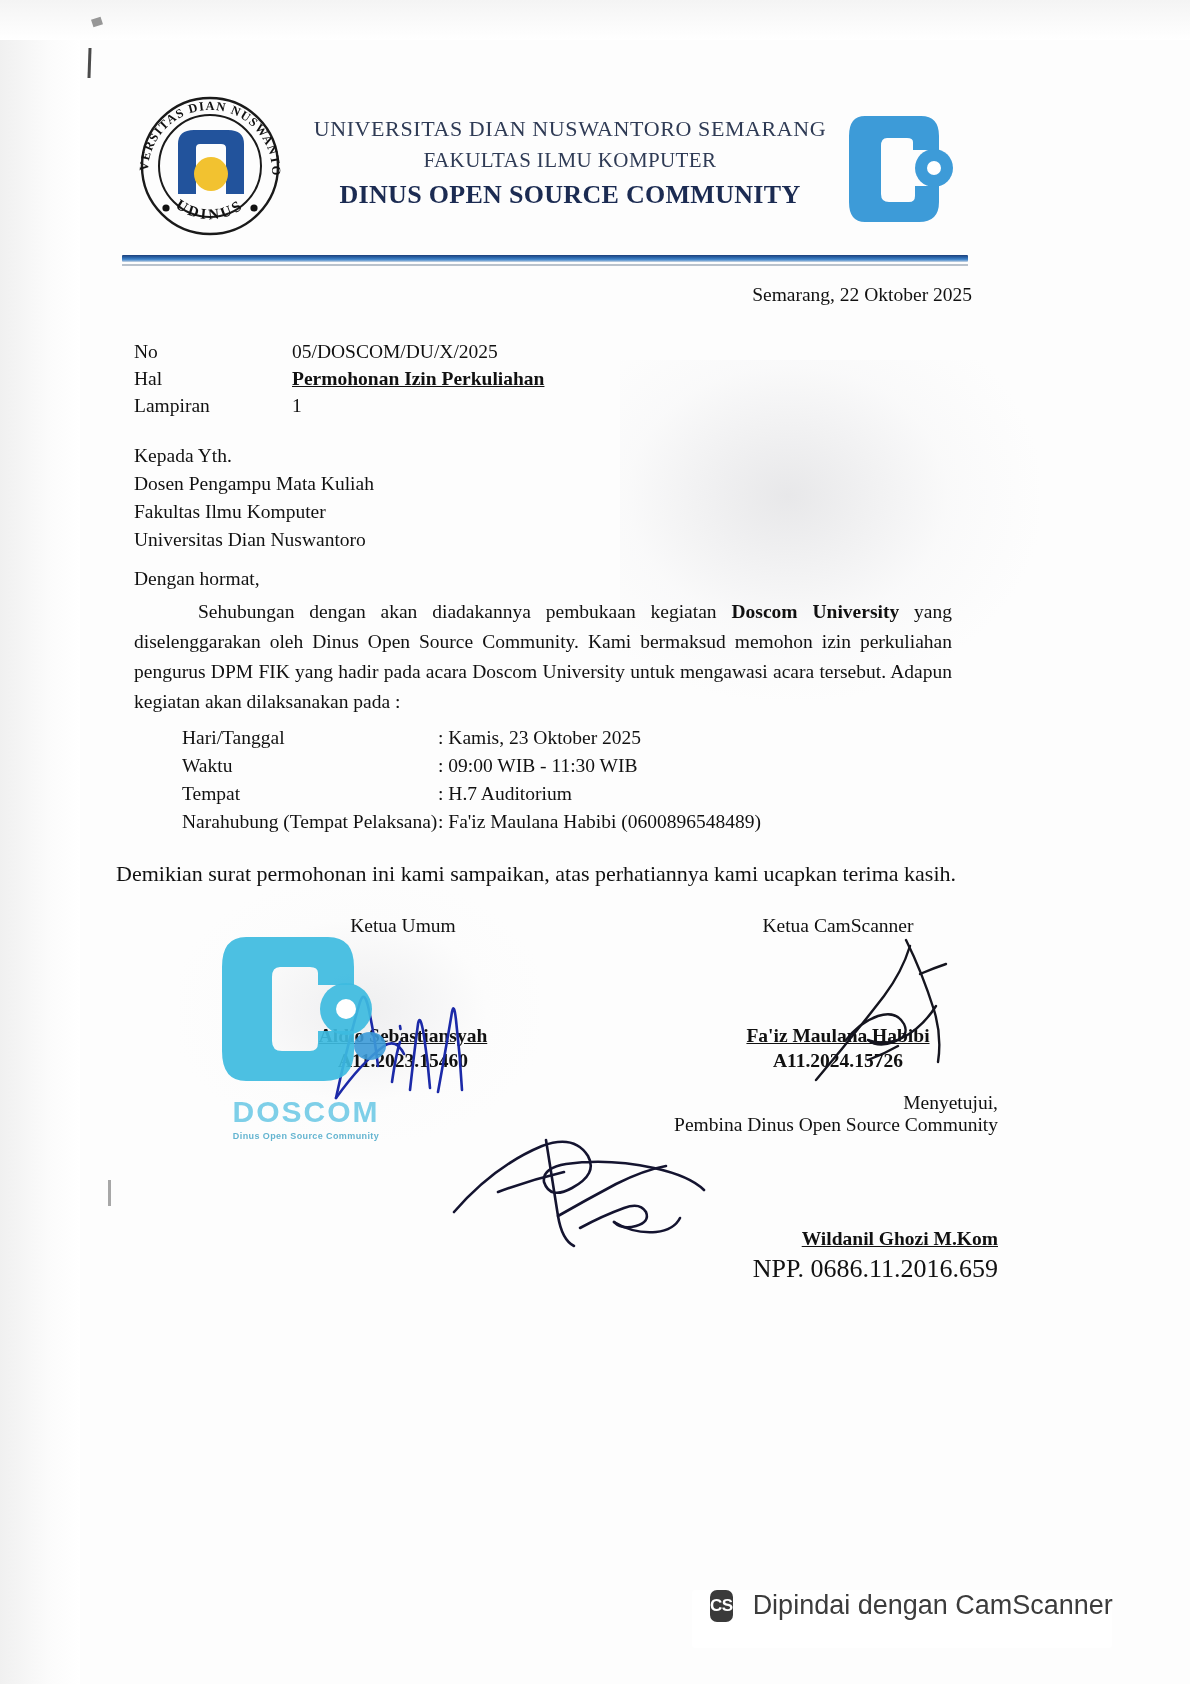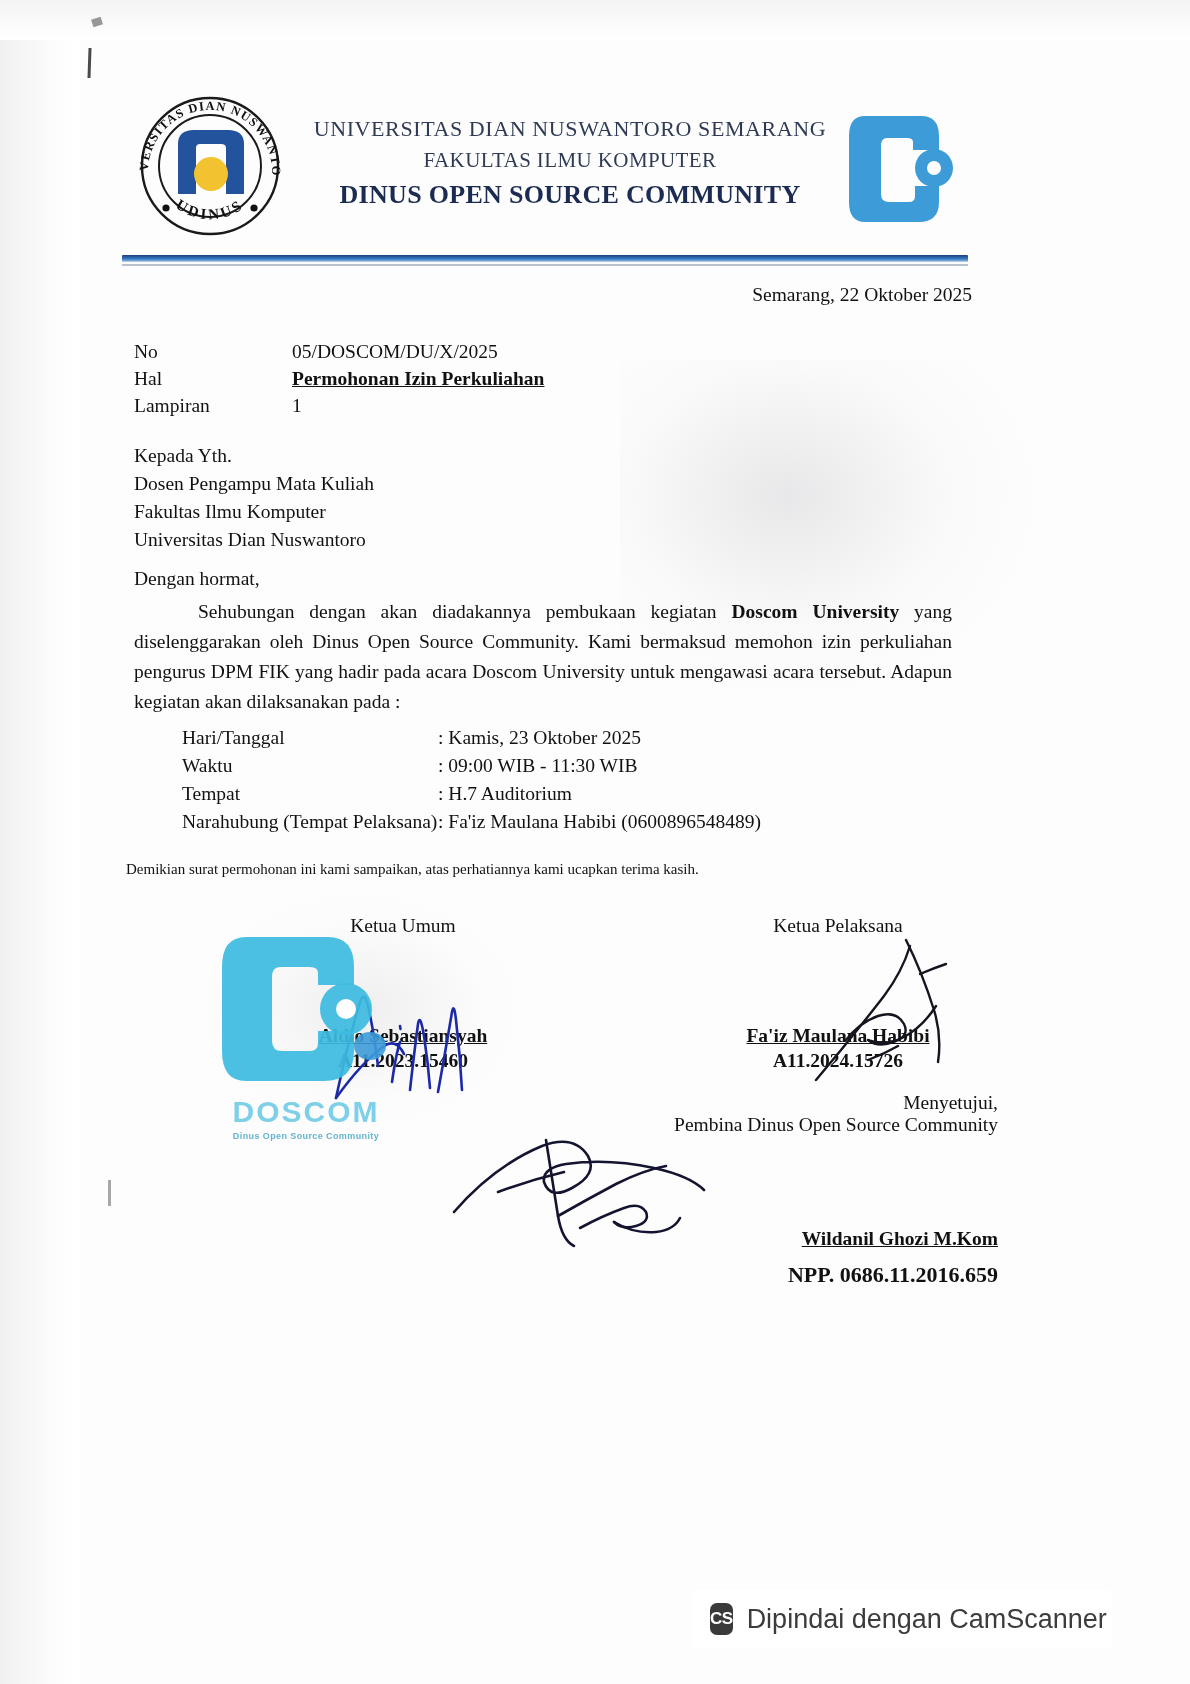--- a/index.html
+++ b/index.html
@@ -132,22 +132,22 @@
 
   #detail-block {
     position: absolute; left: 182px; top: 724px; width: 640px;
     font-size: 19.5px; line-height: 28px;
   }
   .detail-row { display: flex; }
   .detail-key { width: 256px; flex: 0 0 256px; }
   .detail-row-wide .detail-key { width: 256px; flex: 0 0 256px; }
 
   #closing-line {
-    position: absolute; left: 126px; top: 861px; width: 850px;
-    font-size: 15px;
+    position: absolute; left: 116px; top: 861px; width: 850px;
+    font-size: 22px;
   }
 
   
   #sig-area { position: absolute; left: 128px; top: 910px; width: 870px; height: 370px; }
 
   .sig-col { position: absolute; width: 330px; text-align: center; }
   .sig-left  { left: 110px; top: 5px; }
   .sig-right { left: 545px; top: 5px; }
   .sig-role { font-size: 19.5px; }
   .sig-space { height: 88px; }
@@ -157,42 +157,42 @@
   }
   .sig-id { font-size: 19.5px; font-weight: bold; margin-top: 3px; }
 
   #approve-block {
     position: absolute; left: 250px; top: 182px; width: 620px; text-align: right;
   }
   #approve-block .ap-1 { font-size: 19.5px; }
   #approve-block .ap-2 { font-size: 19.5px; }
   #approve-block .ap-space { height: 92px; }
   #approve-block .ap-name { font-size: 19.5px; font-weight: bold; text-decoration: underline; }
-  #approve-block .ap-npp { font-size: 22px; font-weight: bold; margin-top: 12px; }
+  #approve-block .ap-npp { font-size: 26px; font-weight: normal; margin-top: 4px; }
 
   
   .ink { position: absolute; pointer-events: none; }
 
   
   #doscom-watermark {
     position: absolute; left: 198px; top: 915px; width: 230px; height: 180px;
     pointer-events: none;
   }
   #doscom-wm-text {
     position: absolute; left: 206px; top: 1095px; width: 200px;
     pointer-events: none;
     text-align: center;
   }
 
   
   #camscanner-bar {
     position: absolute; left: 692px; top: 1590px;
     width: 420px; height: 58px;
     background: #ffffff;
-    display: flex; align-items: center; gap: 14px;
+    display: flex; gap: 20px;
     padding: 0 18px;
     border-radius: 3px;
   }
   #cs-badge {
     width: 32px; height: 32px; border-radius: 7px;
     background: #3a3a3a; color: #fff;
     display: flex; align-items: center; justify-content: center;
     font-family: "Liberation Sans", sans-serif;
     font-size: 17px; font-weight: bold; letter-spacing: -.5px;
   }
@@ -309,21 +309,21 @@
   <div id="sig-area">
 
     <div class="sig-col sig-left doc-text">
       <div class="sig-role">Ketua Umum</div>
       <div class="sig-space"></div>
       <div class="sig-name">Aldio Sebastiansyah</div>
       <div class="sig-id">A11.2023.15460</div>
     </div>
 
     <div class="sig-col sig-right doc-text">
-      <div class="sig-role">Ketua Pelaksana</div>
+      <div class="sig-role">Ketua CamScanner</div>
       <div class="sig-space"></div>
       <div class="sig-name">Fa'iz Maulana Habibi</div>
       <div class="sig-id">A11.2024.15726</div>
     </div>
 
     <div id="approve-block" class="doc-text">
       <div class="ap-1">Menyetujui,</div>
       <div class="ap-2">Pembina Dinus Open Source Community</div>
       <div class="ap-space"></div>
       <div class="ap-name">Wildanil Ghozi M.Kom</div>

